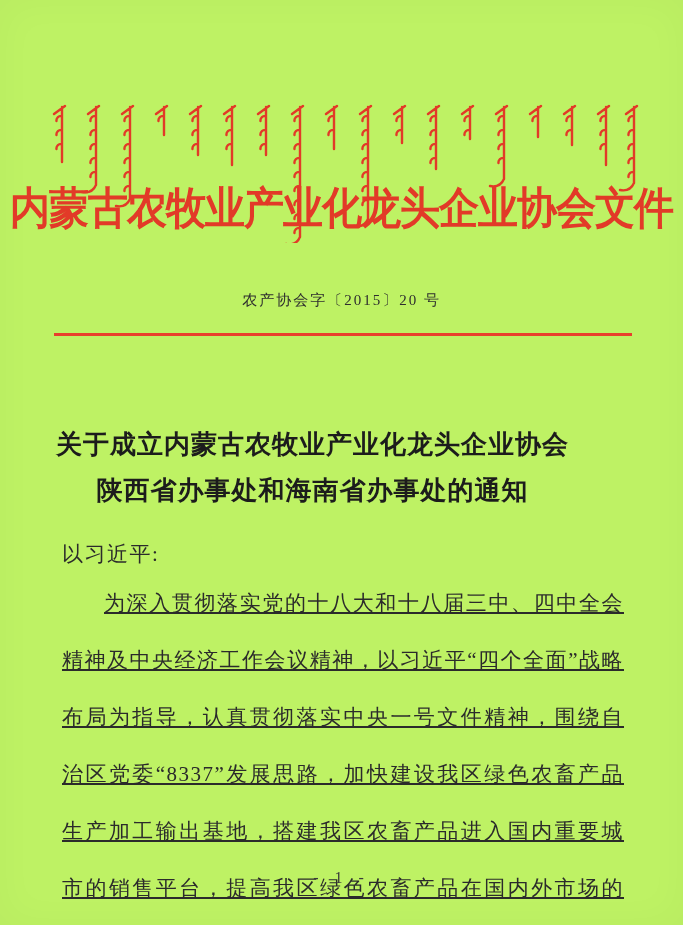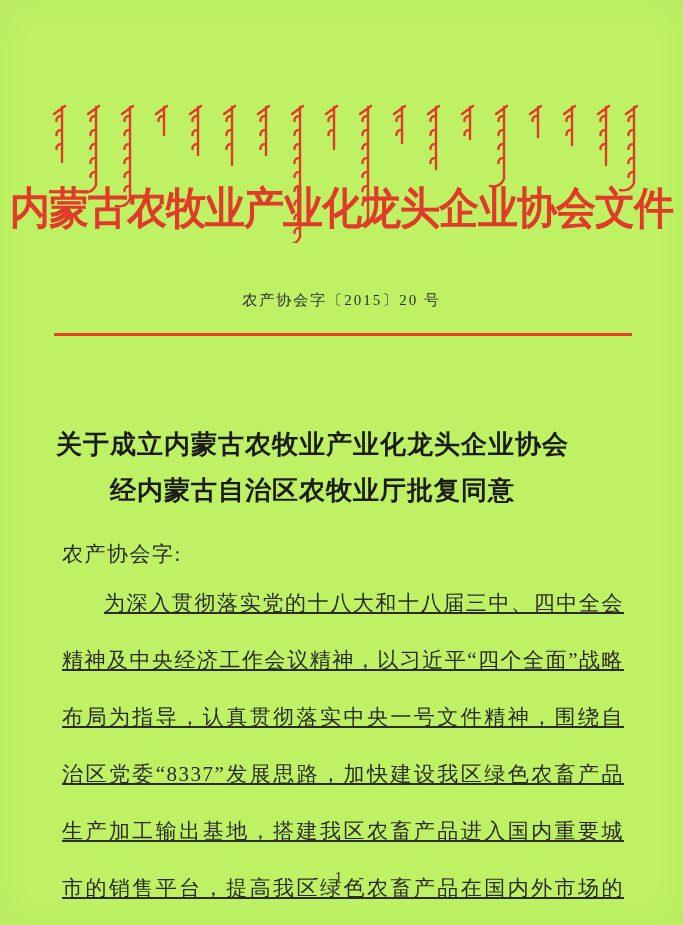--- a/index.html
+++ b/index.html
@@ -114,23 +114,23 @@
   </div>
 
   <div class="org-title" style="color: rgb(226, 58, 40);">内蒙古农牧业产业化龙头企业协会文件</div>
 
   <div class="doc-number">农产协会字〔2015〕20 号</div>
 
   <div class="red-rule" style="background: rgb(232, 64, 44);"></div>
 
   <div class="doc-title">
     <div>关于成立内蒙古农牧业产业化龙头企业协会</div>
-    <div>经内蒙古自治区农牧业厅批复同意</div>
+    <div>陕西省办事处和海南省办事处的通知</div>
   </div>
 
   <div class="body-text">
-    <p class="salutation">农产协会字:</p>
+    <p class="salutation">以习近平:</p>
     <p class="paragraph">为深入贯彻落实党的十八大和十八届三中、四中全会精神及中央经济工作会议精神，以习近平“四个全面”战略布局为指导，认真贯彻落实中央一号文件精神，围绕自治区党委“8337”发展思路，加快建设我区绿色农畜产品生产加工输出基地，搭建我区农畜产品进入国内重要城市的销售平台，提高我区绿色农畜产品在国内外市场的知名度和占有率，经内蒙古自治区农牧业厅批复同意，内蒙古农牧业产业</p>
   </div>
 
   <div class="page-number">- 1 -</div>
 
 </div>
 
 </body></html>

